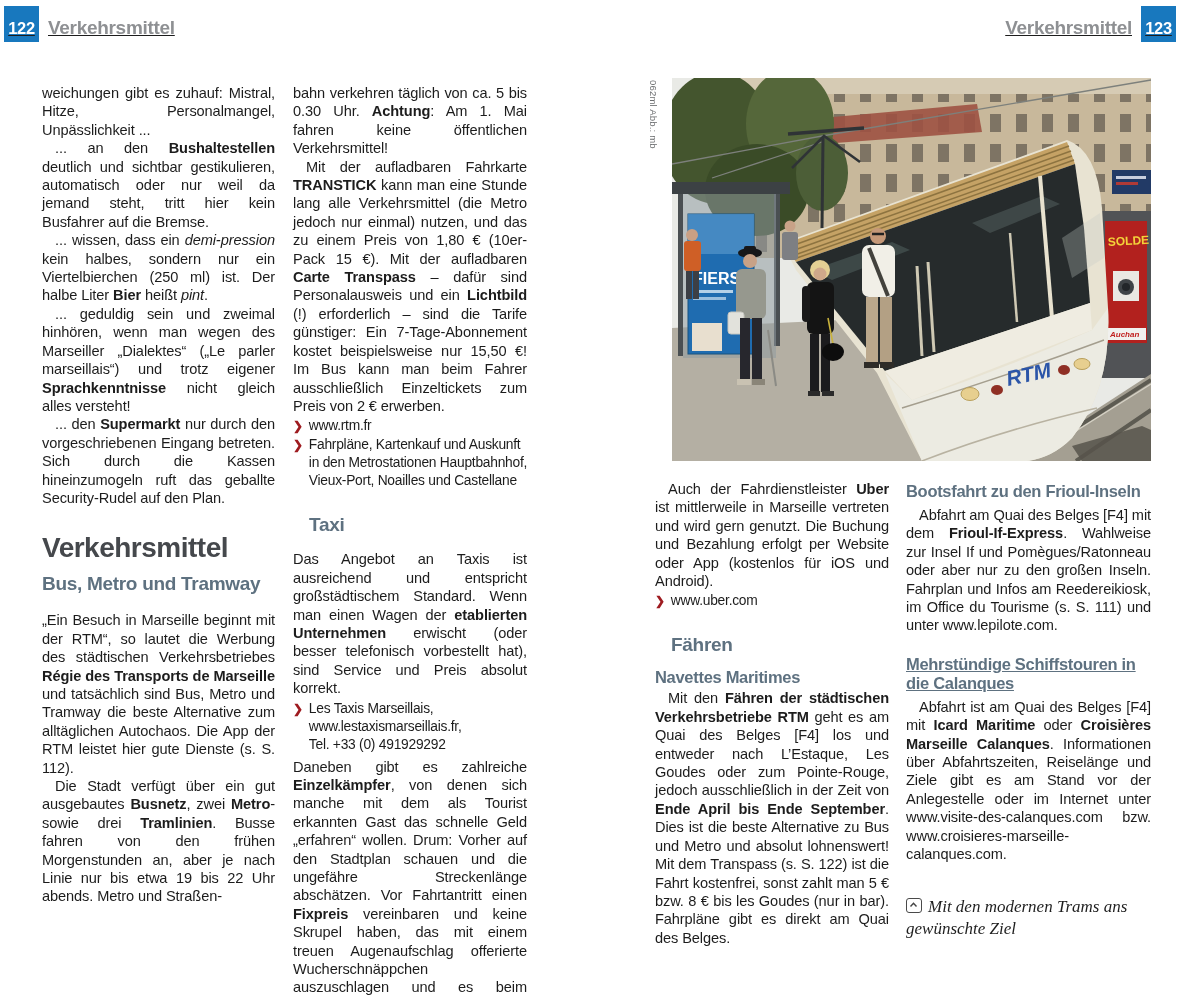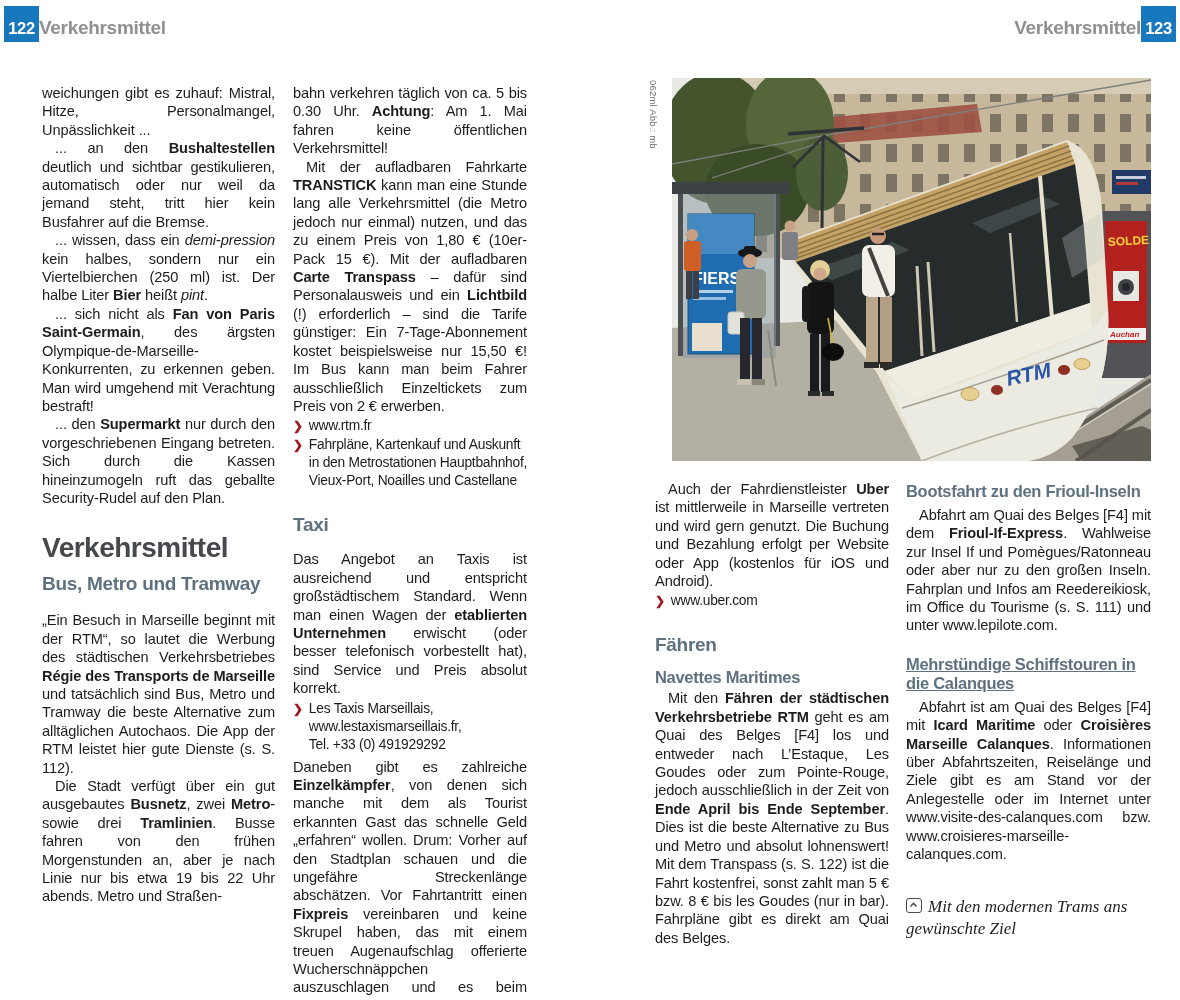--- a/index.html
+++ b/index.html
@@ -1,36 +1,36 @@
 <!DOCTYPE html>
 <html><head>
 <meta charset="utf-8">
 <style>
   html,body{margin:0;padding:0;background:#e9e9e9;}
   .sheet{position:relative;width:1180px;height:1000px;background:#ffffff;overflow:hidden;
          font-family:"Liberation Sans",sans-serif;color:#1c1c1c;}
   
-  .runhead{position:absolute;top:6px;height:36px;display:flex;align-items:flex-end;}
+  .runhead{position:absolute;top:6px;height:36px;display:flex;align-items:flex-end;gap:9px;text-decoration:underline;}
   .runhead.left{left:4px;}
   .runhead.right{right:4px;}
   .pagenum-box{width:35px;height:36px;background:#1878be;color:#fff;display:flex;
                align-items:flex-end;justify-content:center;padding-bottom:4px;box-sizing:border-box;
                font-size:16.5px;font-weight:bold;letter-spacing:-0.3px;}
   .runhead-title{color:#8e9093;font-size:19px;font-weight:bold;letter-spacing:-0.3px;
                  padding-bottom:3px;}
   
   .col{position:absolute;top:84px;text-align:justify;font-size:14.6px;line-height:18.4px;
        letter-spacing:-0.1px;}
   .col p{margin:0;text-indent:13px;}
   .col p.noindent{text-indent:0;}
   .h1{font-size:28px;line-height:30px;font-weight:bold;color:#45484c;letter-spacing:-0.5px;
       margin:26px 0 10px 0;text-align:left;}
   .h2{font-size:19px;line-height:22px;font-weight:bold;color:#5e7180;letter-spacing:-0.3px;
       margin:0 0 16px 0;text-align:left;}
-  .h2.mt{margin-top:24px;margin-bottom:14px;}
+  .h2.mt{margin-top:24px;margin-bottom:14px;margin-left:16px;}
   .h3{font-size:16.5px;line-height:19px;font-weight:bold;color:#5e7180;letter-spacing:-0.3px;
       margin:0 0 5px 0;text-align:left;}
   .h3.mt{margin-top:20px;text-decoration:underline;}
   .gap-top{margin-top:18px;}
   
   .bullet{display:flex;gap:6px;text-align:left;font-size:13.8px;line-height:18px;
           letter-spacing:-0.25px;margin:1px 0;}
   .chev{color:#9e1b20;font-weight:bold;font-size:12px;line-height:18px;flex:0 0 auto;}
   .bullet-lines div{white-space:nowrap;}
   .bullets-block{margin:2px 0 4px 0;}
@@ -64,21 +64,21 @@
     <span class="runhead-title">Verkehrsmittel</span>
     <div class="pagenum-box">
       <span>123</span>
     </div>
   </div>
 
   <div class="col" style="left:42px;width:233px;">
     <p class="noindent">weichungen gibt es zuhauf: Mistral, Hitze, Personalmangel, Unpässlichkeit ...</p>
     <p>... an den <b>Bushaltestellen</b> deutlich und sichtbar gestikulieren, automatisch oder nur weil da jemand steht, tritt hier kein Busfahrer auf die Bremse.</p>
     <p>... wissen, dass ein <i>demi-pression</i> kein halbes, sondern nur ein Viertelbierchen (250 ml) ist. Der halbe Liter <b>Bier</b> heißt <i>pint</i>.</p>
-    <p>... sich nicht als <b>Fan von Paris Saint-Germain</b>, des ärgsten Olympique-de-Marseille-Konkurrenten, zu erkennen geben. Man wird umgehend mit Verachtung bestraft!</p>
+    <p>... geduldig sein und zweimal hinhören, wenn man wegen des Marseiller „Dialektes“ („Le parler marseillais“) und trotz eigener <b>Sprachkenntnisse</b> nicht gleich alles versteht!</p>
     <p>... den <b>Supermarkt</b> nur durch den vorgeschriebenen Eingang betreten. Sich durch die Kassen hineinzumogeln ruft das geballte Security-Rudel auf den Plan.</p>
     <div class="h1">Verkehrsmittel</div>
     <div class="h2">Bus, Metro und Tramway</div>
     <p class="noindent">„Ein Besuch in Marseille beginnt mit der RTM“, so lautet die Werbung des städtischen Verkehrsbetriebes <b>Régie des Transports de Marseille</b> und tatsächlich sind Bus, Metro und Tramway die beste Alternative zum alltäglichen Autochaos. Die App der RTM leistet hier gute Dienste (s. S. 112).</p>
     <p>Die Stadt verfügt über ein gut ausgebautes <b>Busnetz</b>, zwei <b>Metro</b>- sowie drei <b>Tramlinien</b>. Busse fahren von den frühen Morgenstunden an, aber je nach Linie nur bis etwa 19 bis 22 Uhr abends. Metro und Straßen-</p>
   </div>
 
   <div class="col" style="left:293px;width:234px;">
     <p class="noindent">bahn verkehren täglich von ca. 5 bis 0.30 Uhr. <b>Achtung</b>: Am 1. Mai fahren keine öffentlichen Verkehrsmittel!</p>
     <p>Mit der aufladbaren Fahrkarte <b>TRANSTICK</b> kann man eine Stunde lang alle Verkehrsmittel (die Metro jedoch nur einmal) nutzen, und das zu einem Preis von 1,80 € (10er-Pack 15 €). Mit der aufladbaren <b>Carte Transpass</b> – dafür sind Personalausweis und ein <b>Lichtbild</b> (!) erforderlich – sind die Tarife günstiger: Ein 7-Tage-Abonnement kostet beispielsweise nur 15,50 €! Im Bus kann man beim Fahrer ausschließlich Einzeltickets zum Preis von 2 € erwerben.</p>

